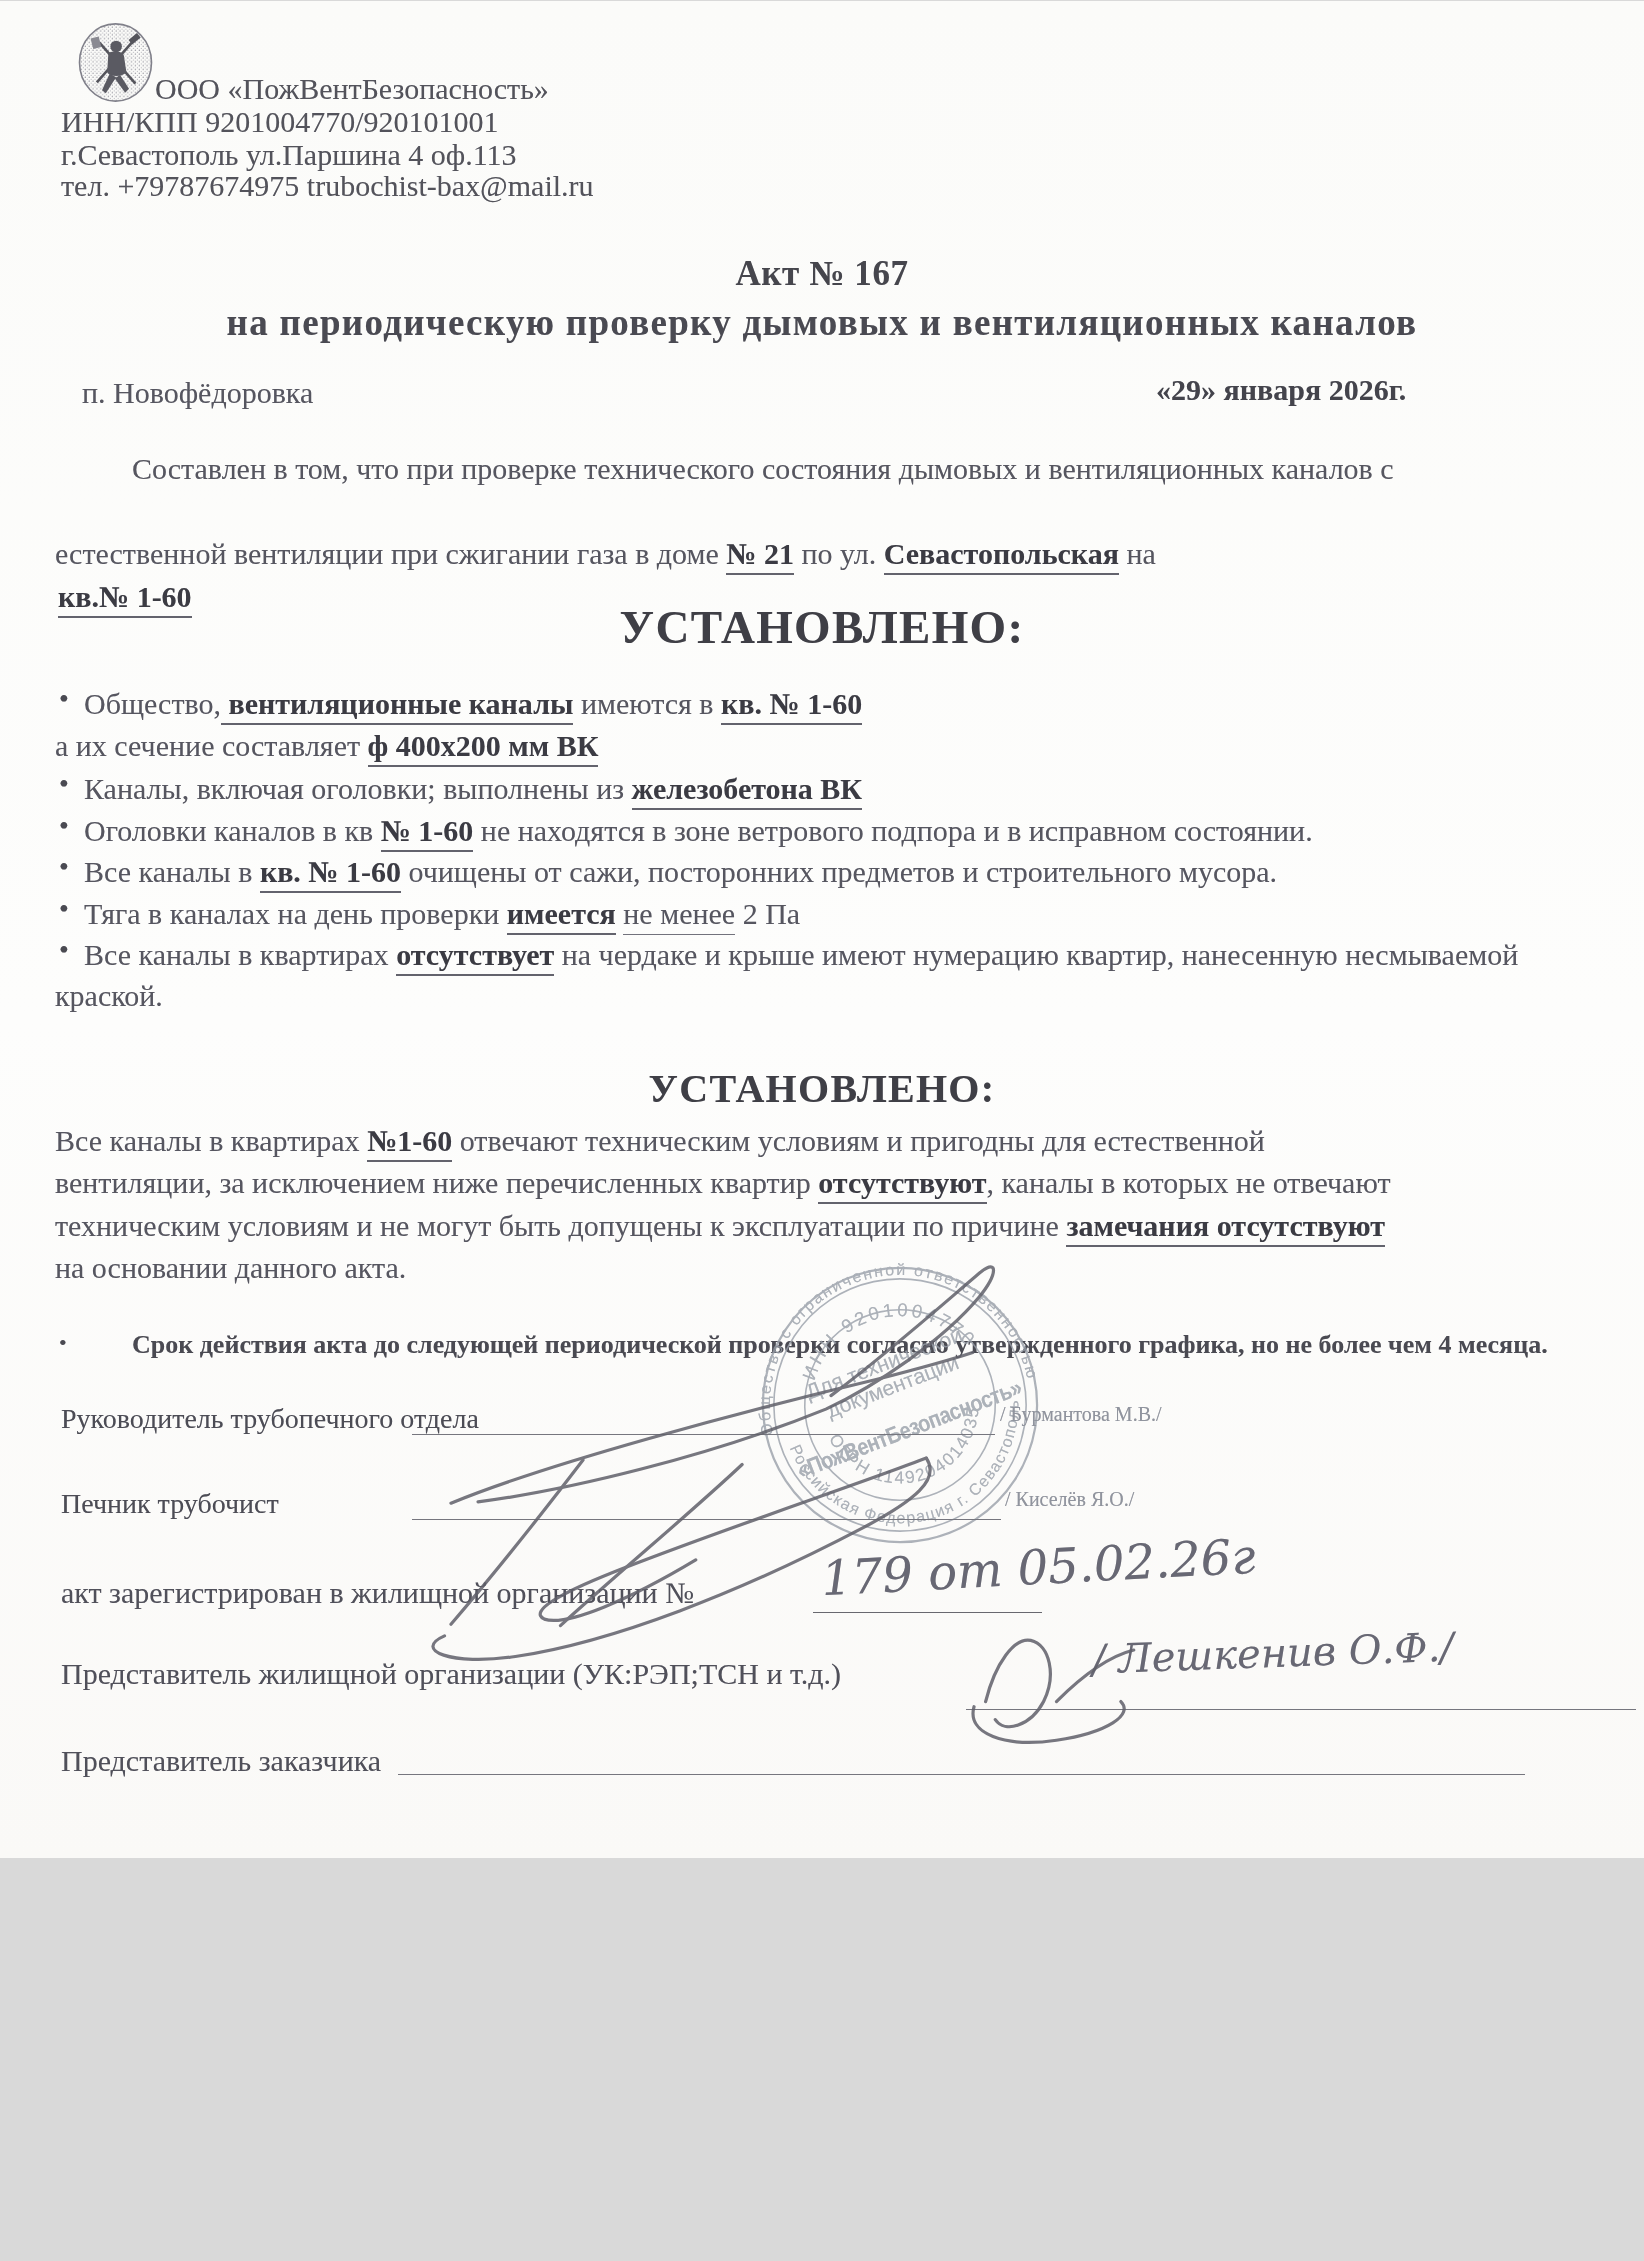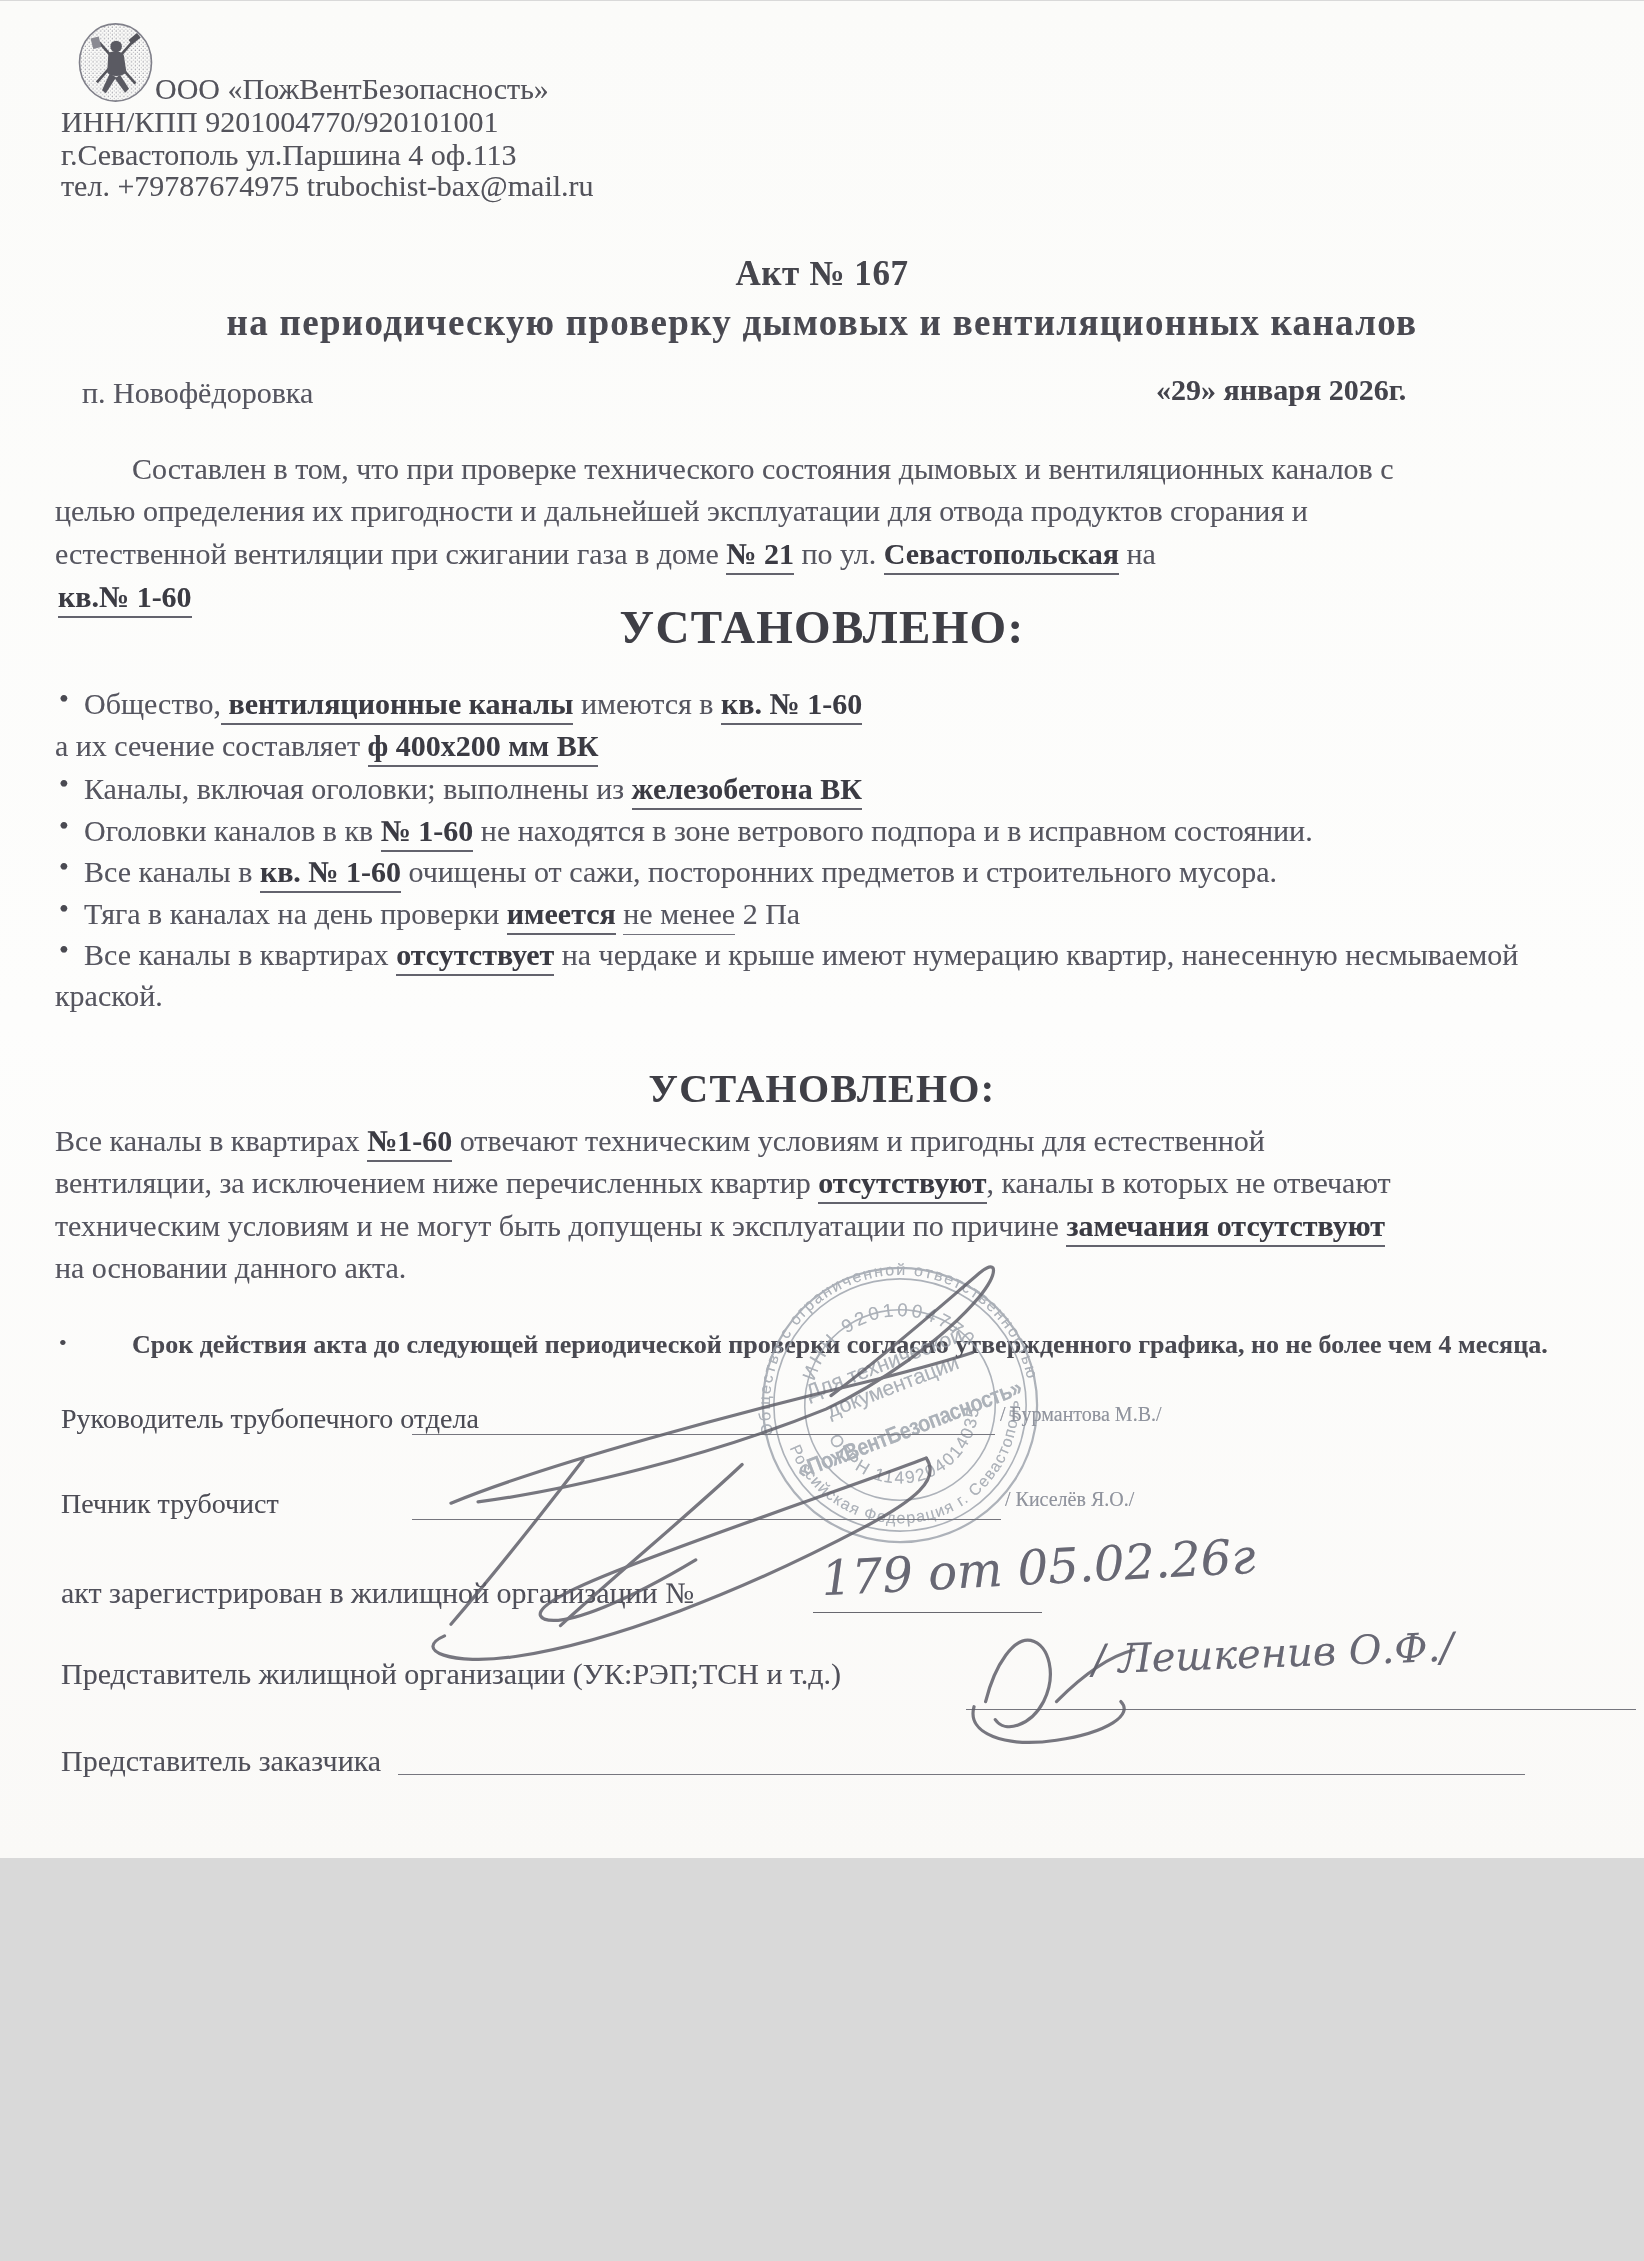--- a/index.html
+++ b/index.html
@@ -61,21 +61,20 @@
   <div class="abs nw co-line" style="left:61px;top:137px;">г.Севастополь ул.Паршина 4 оф.113</div>
   <div class="abs nw co-line" style="left:61px;top:168px;">тел. +79787674975 trubochist-bax@mail.ru</div>
 
   <div class="abs act-title" style="top:253px;">Акт № 167</div>
   <div class="abs act-sub" style="top:300px;">на периодическую проверку дымовых и вентиляционных каналов</div>
 
   <div class="abs nw body-line" style="left:82px;top:375px;">п. Новофёдоровка</div>
   <div class="abs nw body-line" style="left:1156px;top:372px;font-weight:bold;color:#44444c;">«29» января 2026г.</div>
 
   <div class="abs nw body-line" style="left:55px;top:451px;padding-left:77px;">Составлен в том, что при проверке технического состояния дымовых и вентиляционных каналов с</div>
-  <div class="abs nw body-line" style="left:55px;top:493px;">целью определения их пригодности и дальнейшей эксплуатации для отвода продуктов сгорания и</div>
   <div class="abs nw body-line" style="left:55px;top:536px;"><span>естественной вентиляции при сжигании газа в доме </span><span class="bu">№ 21</span><span> по ул. </span><span class="bu">Севастопольская</span><span> на</span></div>
   <div class="abs nw body-line" style="left:58px;top:579px;"><span class="bu">кв.№ 1-60</span></div>
 
   <div class="abs heading" style="top:599px;font-size:47px;">УСТАНОВЛЕНО:</div>
 
   <span class="marker" style="top:682px;">•</span>
   <div class="abs nw bullet-item" style="top:682px;"><span>Общество,</span><span class="bu"> вентиляционные каналы</span><span> имеются в </span><span class="bu">кв. № 1-60</span></div>
 
   <div class="abs nw bullet-item" style="top:724px;text-indent:0;"><span>а их сечение составляет </span><span class="bu">ф 400х200 мм ВК</span></div>
 

